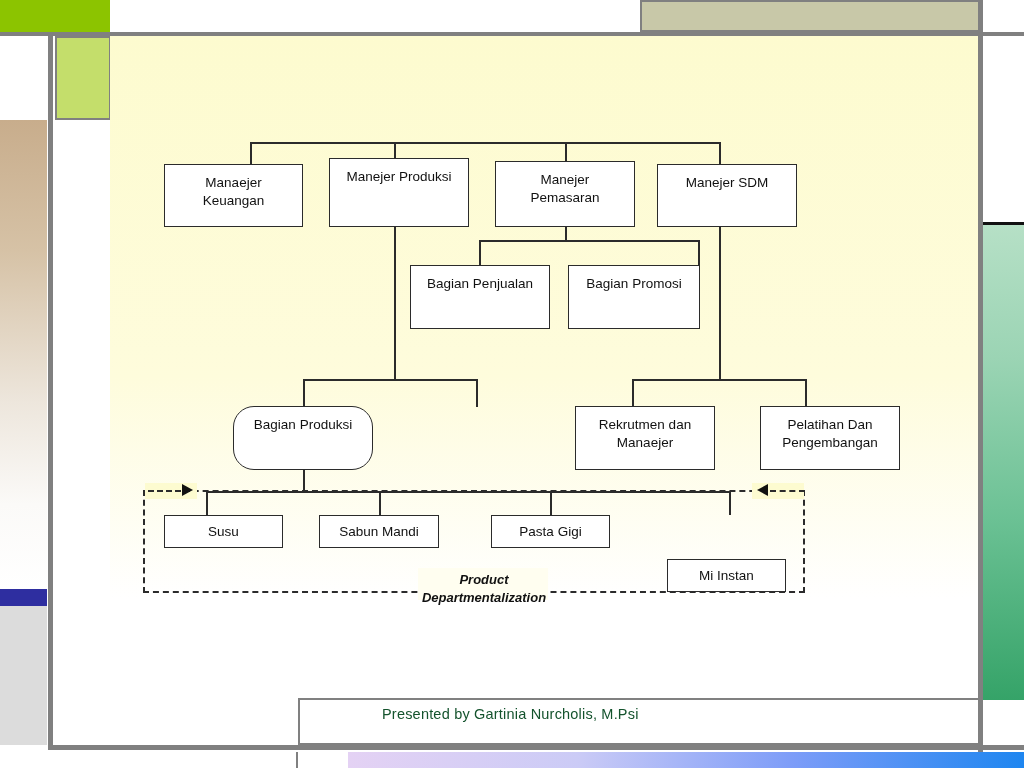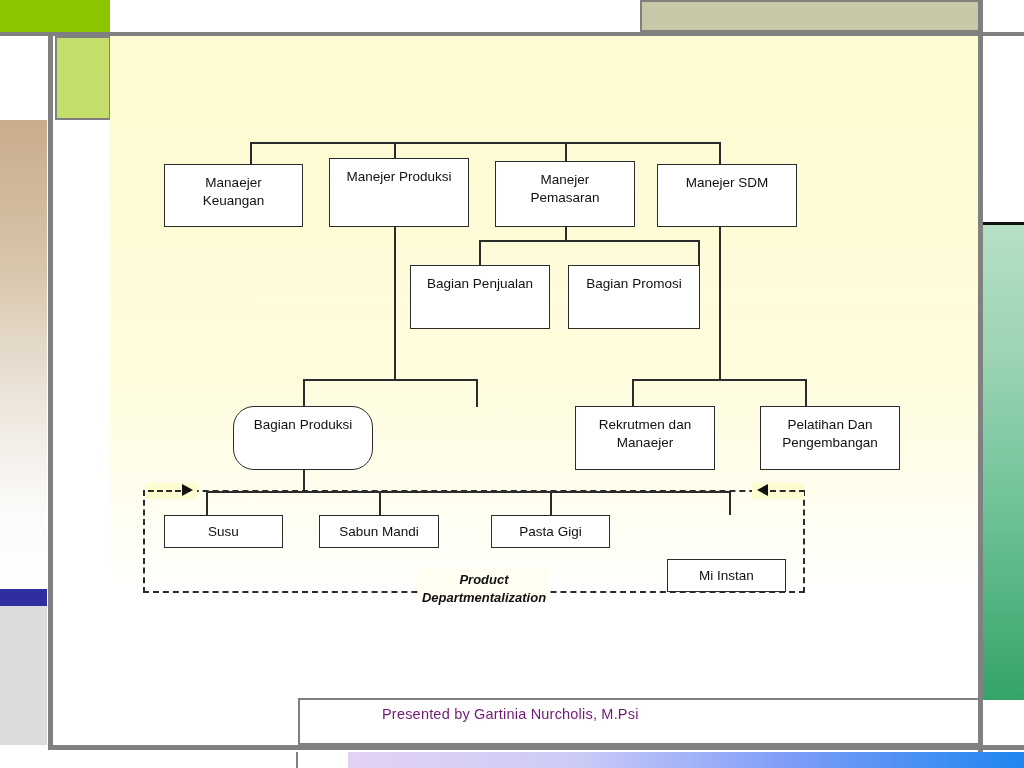--- a/index.html
+++ b/index.html
@@ -137,21 +137,21 @@
     left: 298px; top: 698px;
     width: 682px; height: 47px;
     border: 2px solid #808080;
     box-sizing: border-box;
     background: #ffffff;
   }
   #footer-text {
     position: absolute;
     left: 382px; top: 706px;
     font-size: 14.5px;
-    color: #701a75;
+    color: #14532d;
     letter-spacing: 0.2px;
     white-space: nowrap;
   }
   #bottom-gradient-bar {
     position: absolute;
     left: 348px; top: 752px;
     width: 676px; height: 16px;
     background: linear-gradient(to right, #E4D2F4 0%, #CBCBF6 34%, #7C9CF8 66%, #1E86F0 100%);
   }
   #bottom-left-white {

